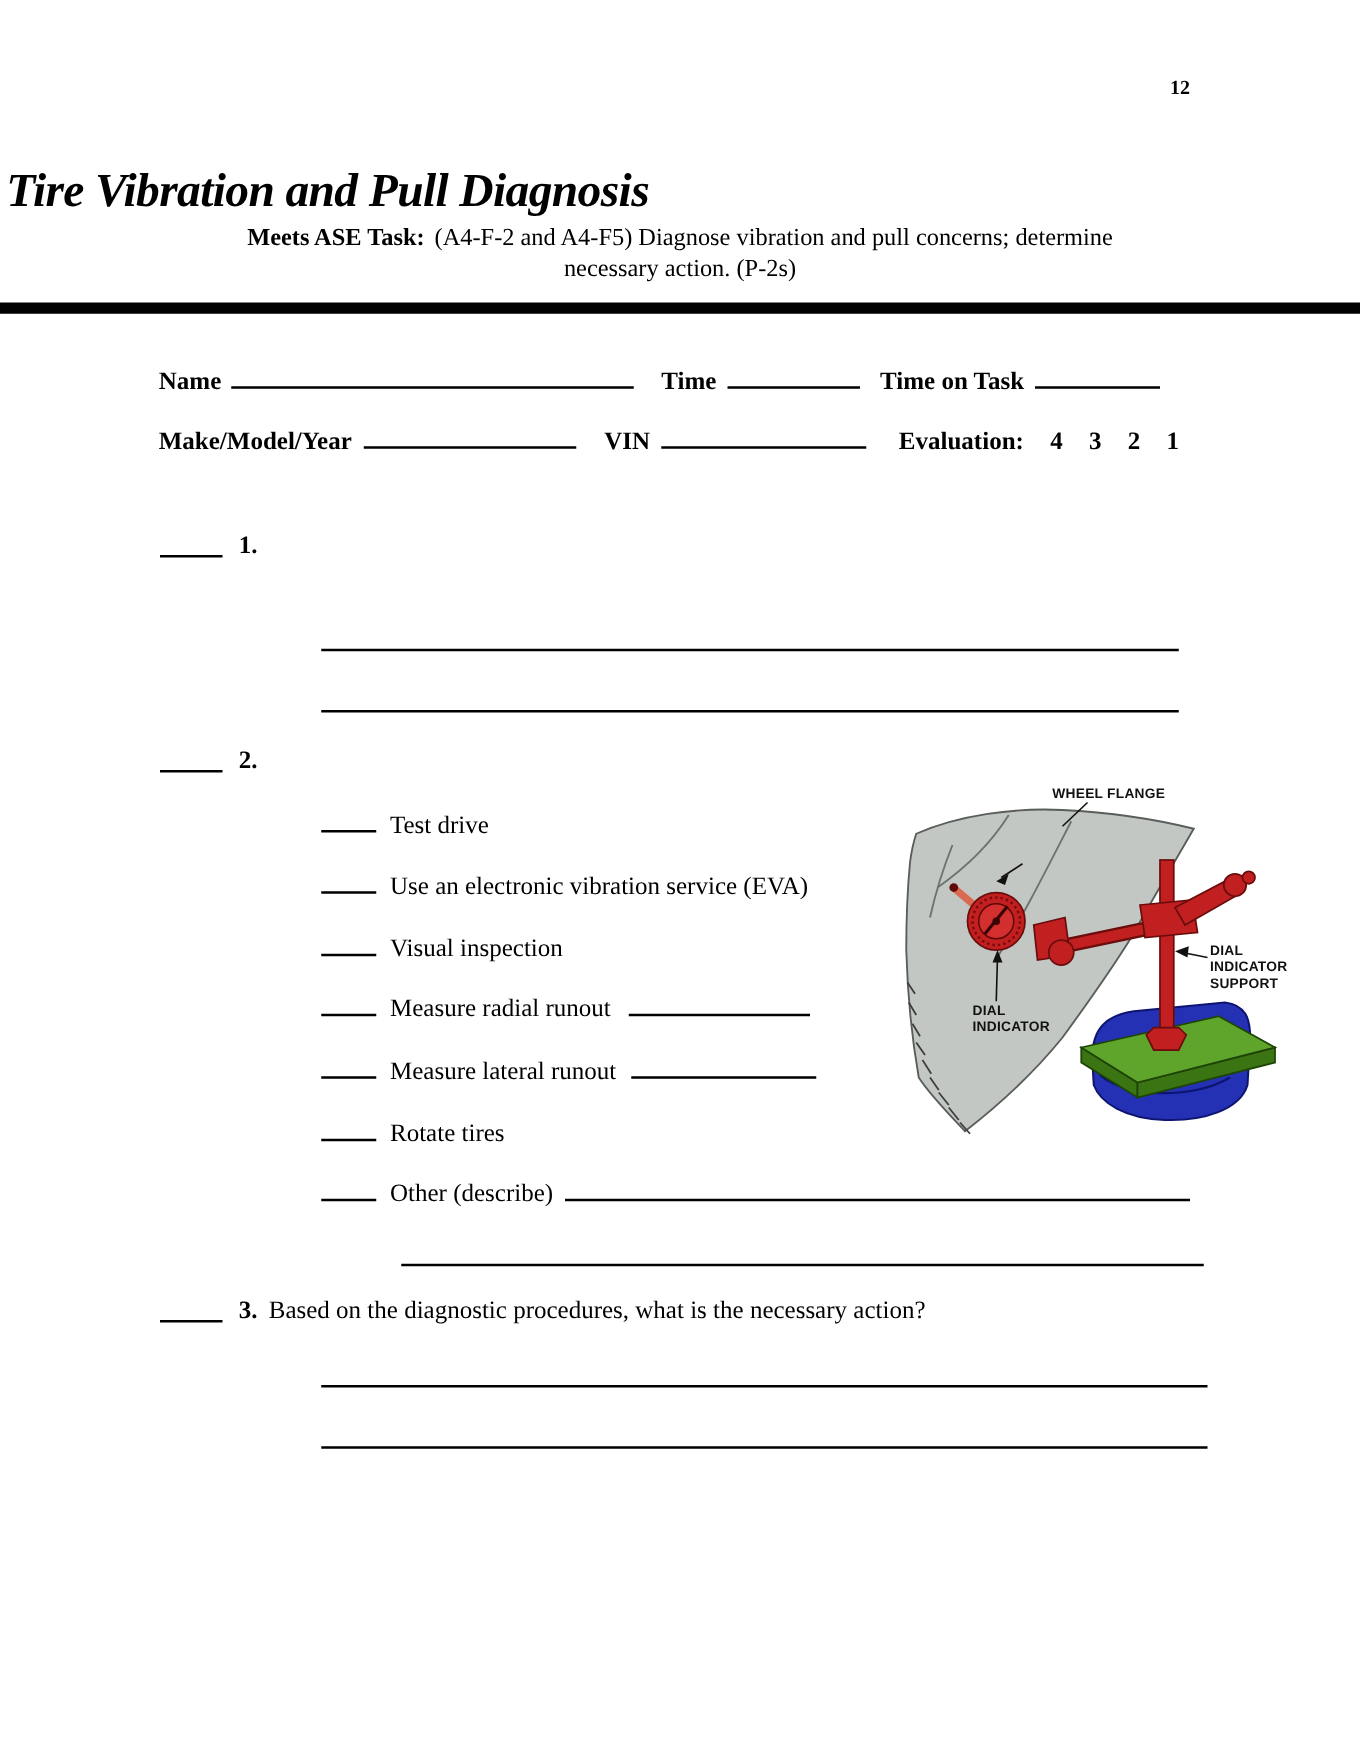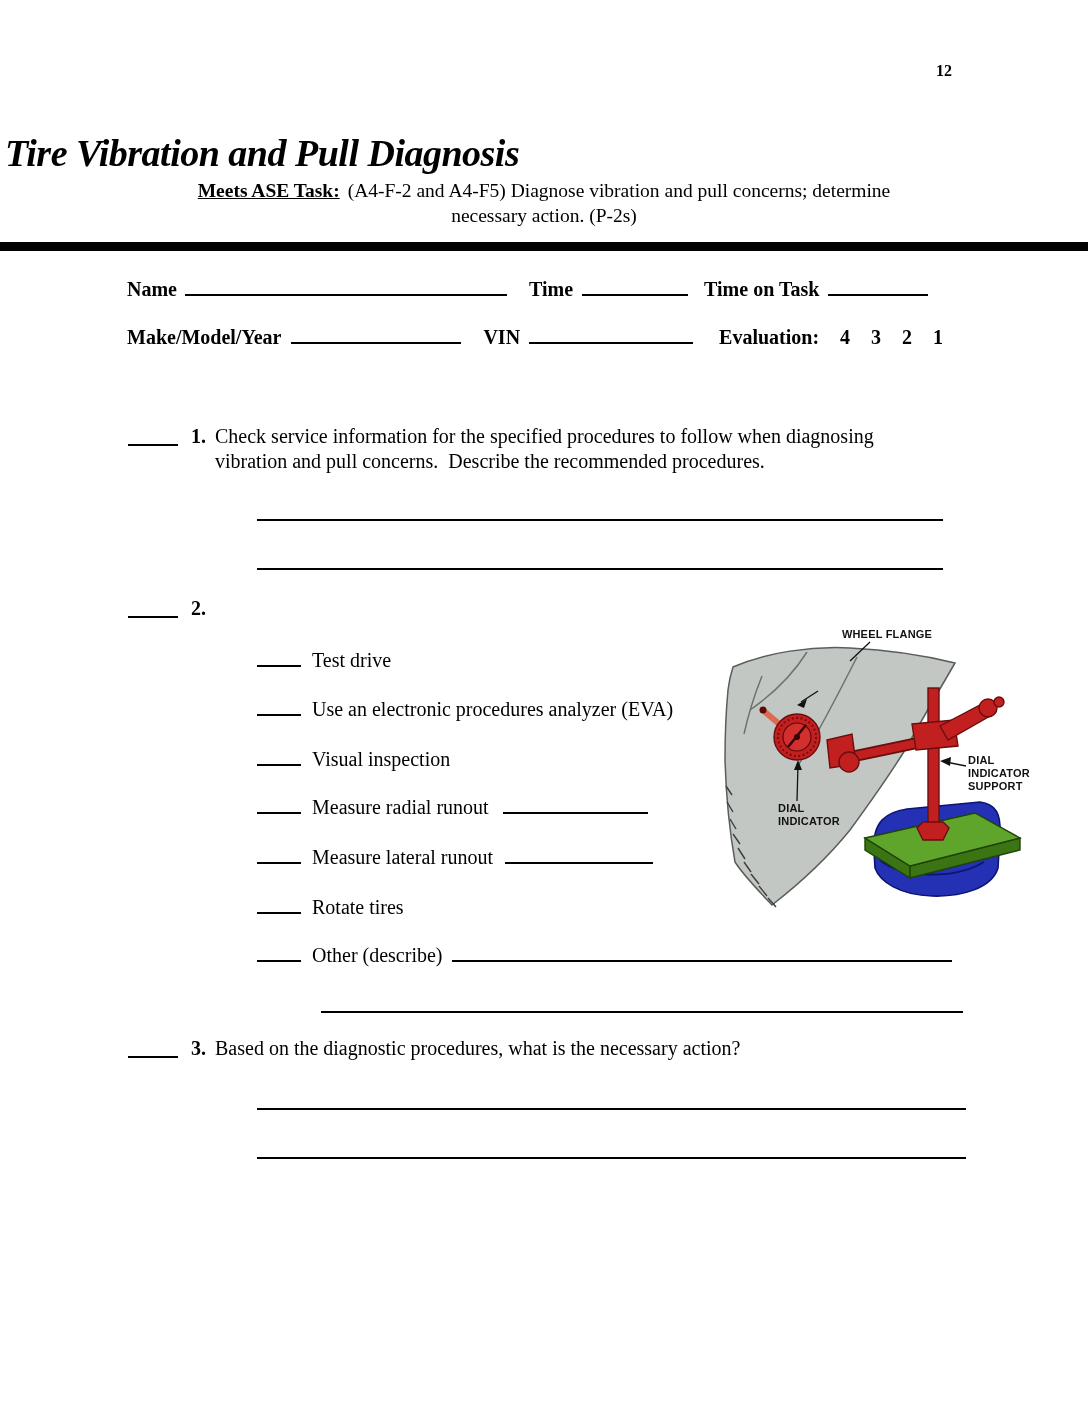--- a/index.html
+++ b/index.html
@@ -4,25 +4,25 @@
 <style>
   html,body { margin:0; padding:0; background:#fff; }
   .page {
     position:relative; width:1088px; height:1408px; background:#ffffff;
     font-family:"Liberation Serif", serif; color:#000; overflow:hidden;
   }
   .abs { position:absolute; }
   .page-number { left:936px; top:62px; font-size:16px; font-weight:bold; }
   .title { left:0; top:126px; width:100%; font-size:38px; font-weight:bold; letter-spacing:-0.5px; margin:5px;font-style:italic; }
   .subtitle { left:0; top:178px; width:100%; text-align:center; font-size:19.5px; line-height:25px; }
-  .subtitle .bold { font-weight:bold; margin-right:8px;text-decoration:underline; }
+  .subtitle .bold { font-weight:bold; margin-right:8px; }
   .rule { left:0; top:242px; width:1088px; height:9px; background:#000; }
 
   .form-row { font-size:20px; display:flex; align-items:baseline; white-space:nowrap; }
-  .lbl { font-weight:bold; }
+  .lbl { font-weight:bold;margin-top:16px; }
   .blank { display:inline-block; height:2px; background:#000; }
   .b-name { width:322px; margin-left:8px; }
   .b-date { width:106px; margin-left:9px; }
   .b-time { width:100px; margin-left:9px; }
   .b-make { width:170px; margin-left:10px; }
   .b-vin  { width:164px; margin-left:9px; }
   .gap22 { display:inline-block; width:22px; }
   .gap16 { display:inline-block; width:16px; }
   .gap26 { display:inline-block; width:26px; }
   .score { font-weight:bold; margin-left:21px; }
@@ -97,37 +97,36 @@
     <span class="lbl">Evaluation:</span>
     <span class="score">4</span>
     <span class="score">3</span>
     <span class="score">2</span>
     <span class="score">1</span>
   </div>
 
   <div class="abs task" style="left:128px; top:424px;">
     <span class="score-blank"></span>
     <span class="task-num">1.</span>
-    <span class="task-text">Check service information for the specified procedures to follow when diagnosing vibration and pull concerns.  Describe the recommended procedures.</span>
   </div>
   <div class="abs ans-line" style="left:257px; top:519px; width:686px;"></div>
   <div class="abs ans-line" style="left:257px; top:568px; width:686px;"></div>
 
   <div class="abs task" style="left:128px; top:596px;">
     <span class="score-blank"></span>
     <span class="task-num">2.</span>
   </div>
 
   <div class="check-row" style="top:649px;">
     <span class="cb-blank"></span>
     <span>Test drive</span>
   </div>
   <div class="check-row" style="top:698px;">
     <span class="cb-blank"></span>
-    <span>Use an electronic procedures analyzer (EVA)</span>
+    <span>Use an electronic vibration service (EVA)</span>
   </div>
   <div class="check-row" style="top:748px;">
     <span class="cb-blank"></span>
     <span>Visual inspection</span>
   </div>
   <div class="check-row" style="top:846px;">
     <span class="cb-blank"></span>
     <span>Measure lateral runout</span>
     <span class="ans-blank w148"></span>
   </div>

